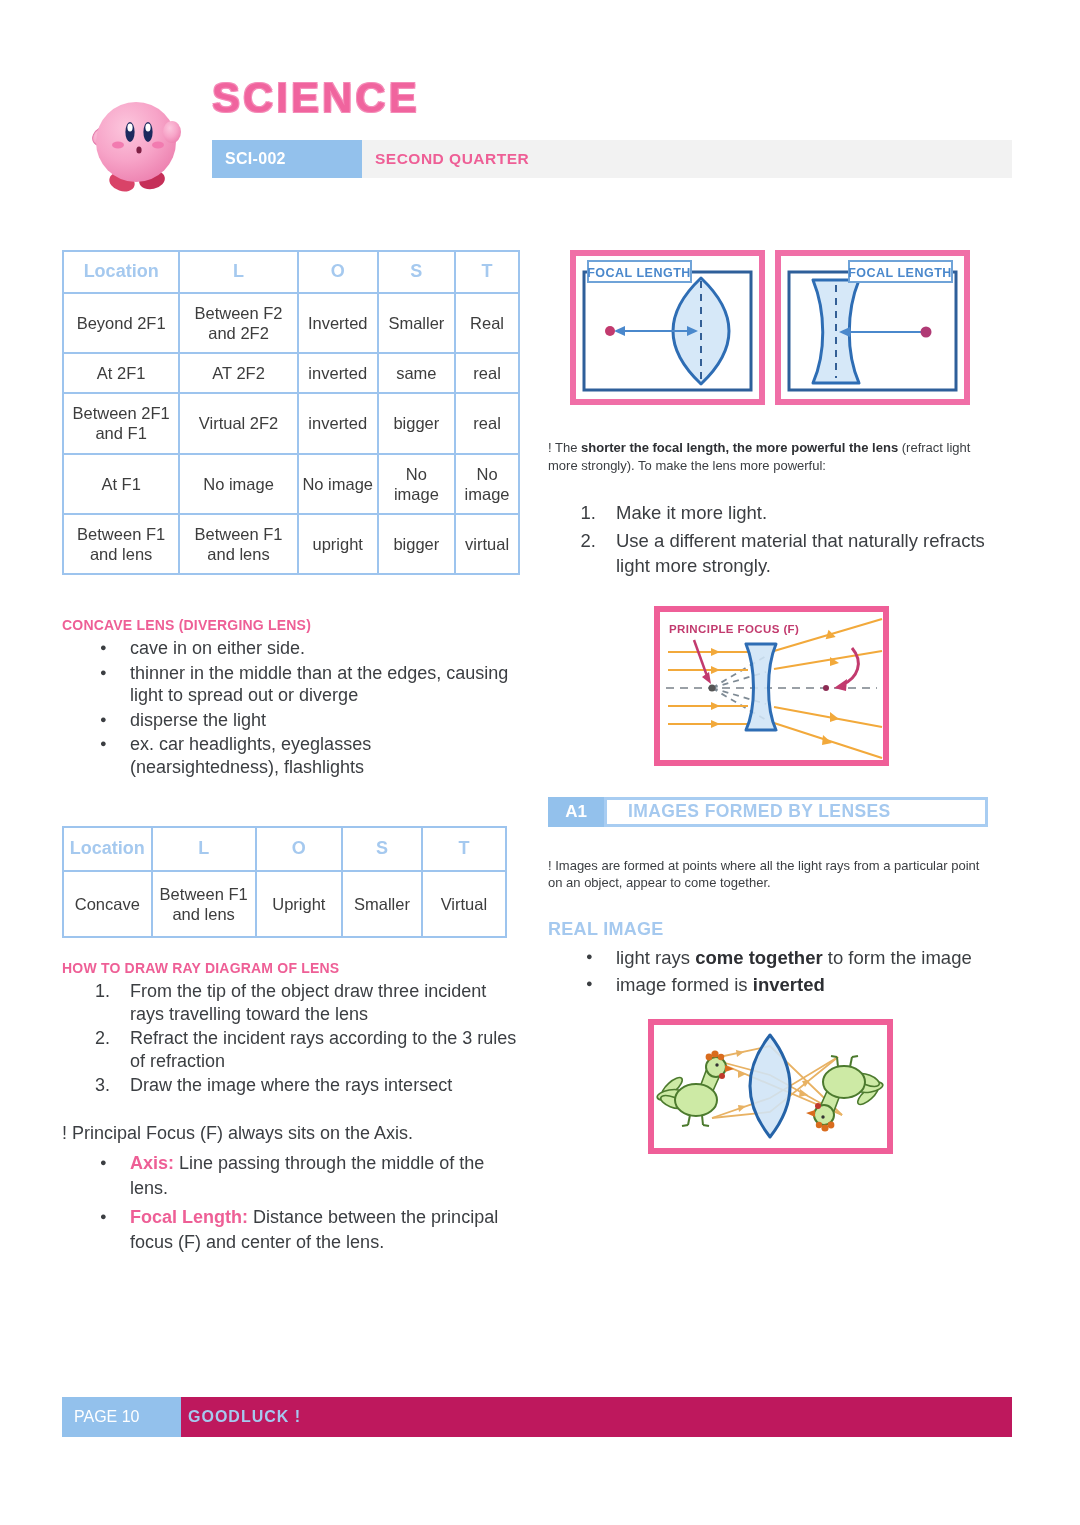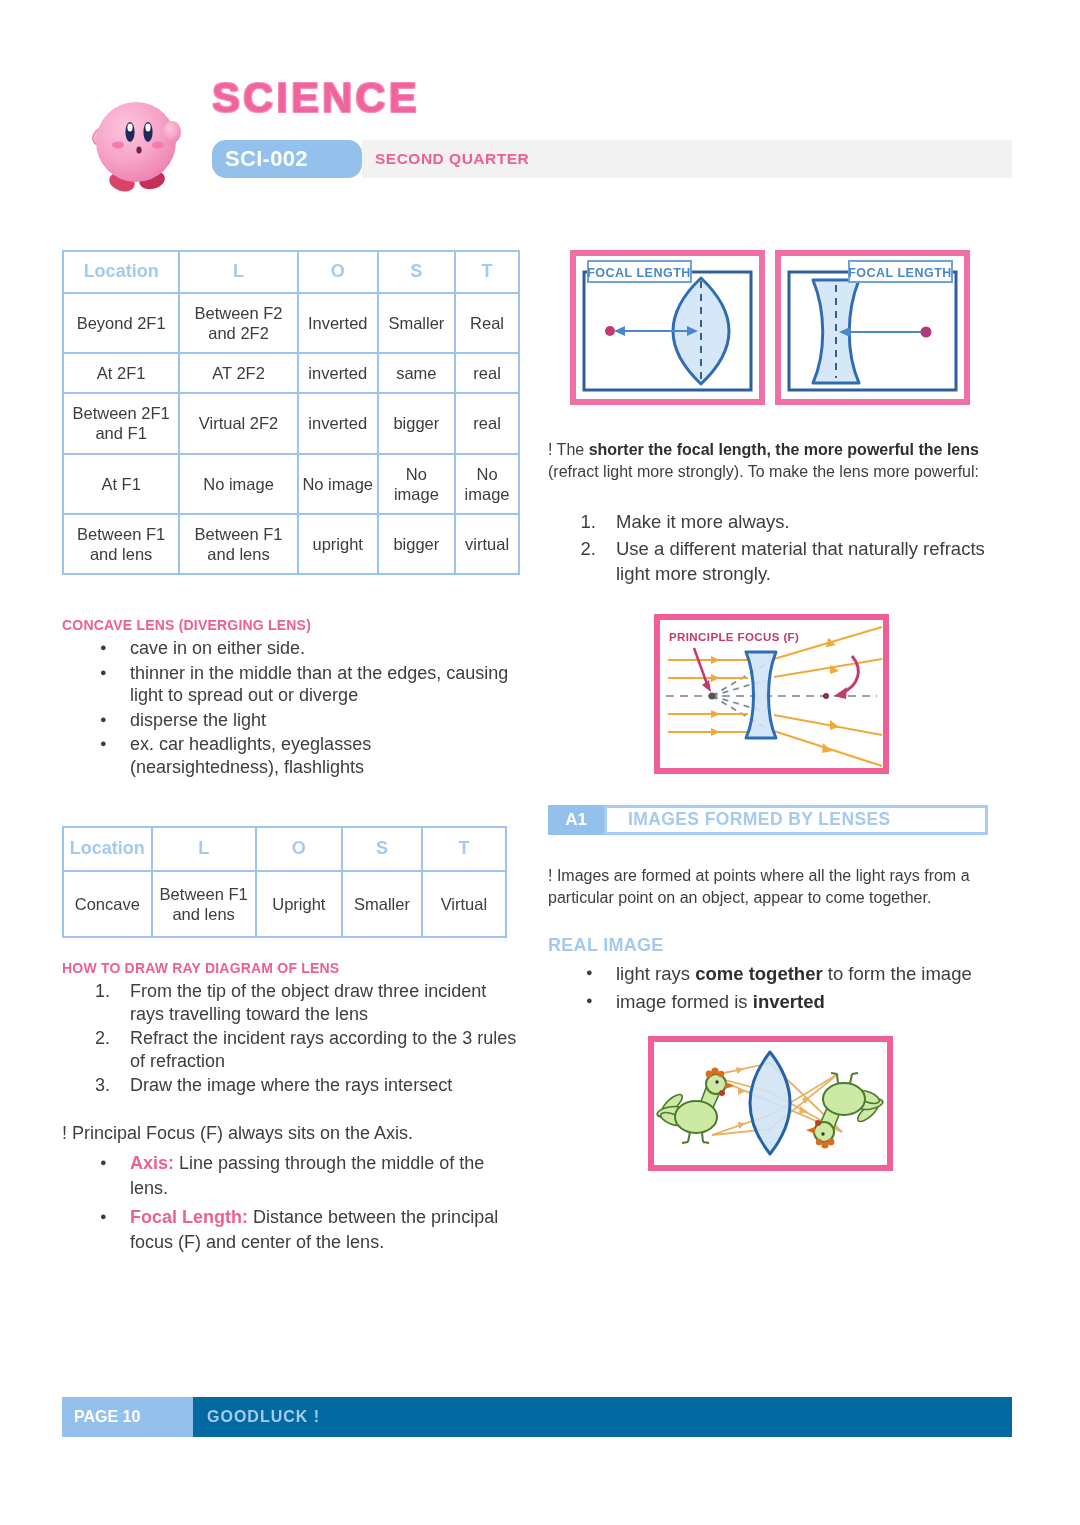--- a/index.html
+++ b/index.html
@@ -10,22 +10,22 @@
   }
   
   .kirby { position:absolute; left:78px; top:88px; width:112px; height:112px; }
   .doc-title {
     position:absolute; left:212px; top:74px;
     font-size:42px; font-weight:900; letter-spacing:3px; color:#f0649e;
     text-shadow:1px 1px 0 #f58cb8, -1px -1px 0 #f58cb8, 1px -1px 0 #f58cb8, -1px 1px 0 #f58cb8;
   }
   .code-row { position:absolute; left:212px; top:140px; width:800px; height:38px; display:flex; }
   .code-box {
-    width:150px; background:#93c1ec; color:#ffffff; font-weight:bold; font-size:22px;
-    display:flex; align-items:center; padding-left:13px; letter-spacing:.3px;border-radius:14px;
+    width:150px; background:#93c1ec; color:#ffffff; font-weight:bold; font-size:16px;
+    display:flex; align-items:center; padding-left:13px; letter-spacing:.3px;
   }
   .quarter-bar {
     flex:1; background:#f2f2f2; color:#ee5f96; font-weight:bold; font-size:15.5px;
     display:flex; align-items:center; padding-left:13px; letter-spacing:.5px;
   }
   
   .col-left  { position:absolute; left:62px;  top:250px; width:458px; }
   .col-right { position:absolute; left:548px; top:250px; width:440px; }
   
   table.lens { border-collapse:collapse; width:100%; table-layout:fixed; }
@@ -36,42 +36,42 @@
   table.lens th { color:#a5c9ef; font-size:18px; font-weight:bold; }
   table.lens td { color:#3d3d3d; font-size:16.5px; }
   table.t1 col.c1{width:25.5%} table.t1 col.c2{width:26%} table.t1 col.c3{width:17.5%} table.t1 col.c4{width:17%} table.t1 col.c5{width:14%}
   table.t2 { width:445px; }
   table.t2 col.c1{width:20%} table.t2 col.c2{width:23.5%} table.t2 col.c3{width:19.5%} table.t2 col.c4{width:18%} table.t2 col.c5{width:19%}
   table.t2 th { overflow-wrap:anywhere; padding:10px 3px; }
   table.t2 td { padding:12px 3px; }
   
   .h-pink { color:#ee5f96; font-size:14px; font-weight:bold; letter-spacing:.2px; }
   .h-blue { color:#a5c9ef; font-size:18px; font-weight:bold; letter-spacing:.3px; }
-  .body-text { font-size:16px; line-height:1.36; color:#3b3e42; }
+  .body-text { font-size:13px; line-height:1.36; color:#3b3e42; }
   ul.dots, ol.nums { list-style:none; }
   ul.dots li, ol.nums li { position:relative; padding-left:68px; font-size:18px; line-height:1.25; color:#3b3e42; margin-bottom:2px; }
   ul.dots li::before { content:"\25CF"; position:absolute; left:38px; top:4px; font-size:11px; color:#3b3e42; }
   ol.nums { counter-reset:item; }
   ol.nums li { counter-increment:item; }
   ol.nums li::before { content:counter(item)"."; position:absolute; left:18px; width:30px; text-align:right; }
   .col-right ul.dots li, .col-right ol.nums li { font-size:18.5px; line-height:1.36; }
   b { font-weight:bold; color:#2d2f33; }
   .term { color:#ee5f96; font-weight:bold; }
   
   .fl-row { display:flex; gap:10px; margin-left:22px; }
   .pf-wrap { margin:28px 0 0 106px; }
   .rooster-wrap { margin:22px 0 0 100px; }
   
   .a1-row { display:flex; height:30px; margin-top:27px; }
   .a1-badge { width:56px; background:#93c1ec; color:#fff; font-weight:bold; font-size:17px; display:flex; align-items:center; justify-content:center; }
   .a1-box { flex:1; border:3px solid #a8cdf2; display:flex; align-items:center; padding-left:21px; color:#a5c9ef; font-weight:bold; font-size:17.5px; letter-spacing:.4px; }
   
   .footer { position:absolute; left:62px; top:1397px; width:950px; height:40px; display:flex; }
-  .page-box { width:131px; background:#93c1ec; color:#fff; font-weight:bold; font-size:16px; display:flex; align-items:center; padding-left:12px; }
-  .luck-bar { flex:1; background:#0369a1; color:#a5c9ef; font-weight:bold; font-size:16px; display:flex; align-items:center; padding-left:14px; letter-spacing:1px; }
+  .page-box { width:119px; background:#93c1ec; color:#fff; font-weight:normal; font-size:16px; display:flex; align-items:center; padding-left:12px; }
+  .luck-bar { flex:1; background:#be185d; color:#a5c9ef; font-weight:bold; font-size:16px; display:flex; align-items:center; padding-left:7px; letter-spacing:1px; }
 </style>
 </head>
 <body>
 
 <div class="page">
 
   <svg class="kirby" viewBox="0 0 112 112">
     <defs>
       <radialGradient id="kb" cx="38%" cy="32%" r="75%">
         <stop offset="0%" stop-color="#fcc6dd"></stop>
@@ -230,21 +230,21 @@
         <polygon points="64,82 75,77 75,87" fill="#4a88cc"></polygon>
         <circle cx="151" cy="82" r="5.5" fill="#b03a75"></circle>
         <rect x="74" y="11" width="103" height="21" fill="#ffffff" stroke="#6fa3d8" stroke-width="2"></rect>
         <text x="125" y="26.5" text-anchor="middle" font-size="12.5" font-weight="bold" fill="#4a88cc" letter-spacing=".5" style="font-family:'Liberation Sans',sans-serif;text-transform:uppercase;">Focal Length</text>
       </svg>
     </div>
 
     <p class="body-text" style="margin-top:34px;"><span>! The </span><b>shorter the focal length, the more powerful the lens</b><span> (refract light more strongly). To make the lens more powerful:</span></p>
 
     <ol class="nums" style="margin-top:26px;">
-      <li>Make it more always.</li>
+      <li>Make it more light.</li>
       <li>Use a different material that naturally refracts light more strongly.</li>
     </ol>
 
     <div class="pf-wrap">
       <svg width="235" height="160" viewBox="0 0 235 160">
         <rect x="3" y="3" width="229" height="154" fill="#ffffff" stroke="#ef5f98" stroke-width="6"></rect>
         <line x1="12" y1="82" x2="223" y2="82" stroke="#9aa0a6" stroke-width="2" stroke-dasharray="8 6"></line>
         <line x1="58" y1="82" x2="112" y2="50" stroke="#7e8a94" stroke-width="1.8" stroke-dasharray="6 5"></line>
         <line x1="58" y1="82" x2="112" y2="66" stroke="#7e8a94" stroke-width="1.8" stroke-dasharray="6 5"></line>
         <line x1="58" y1="82" x2="112" y2="98" stroke="#7e8a94" stroke-width="1.8" stroke-dasharray="6 5"></line>

